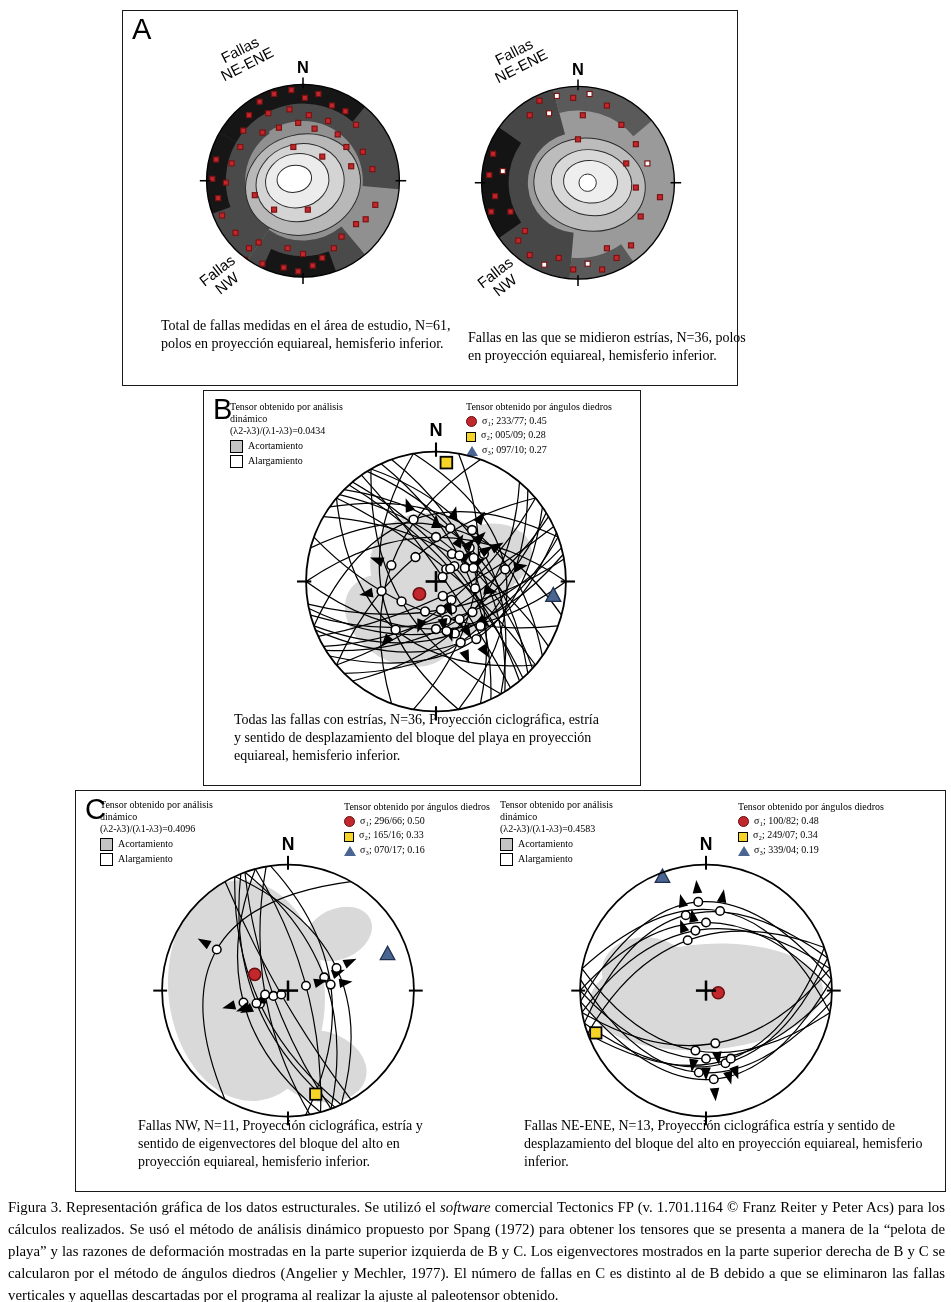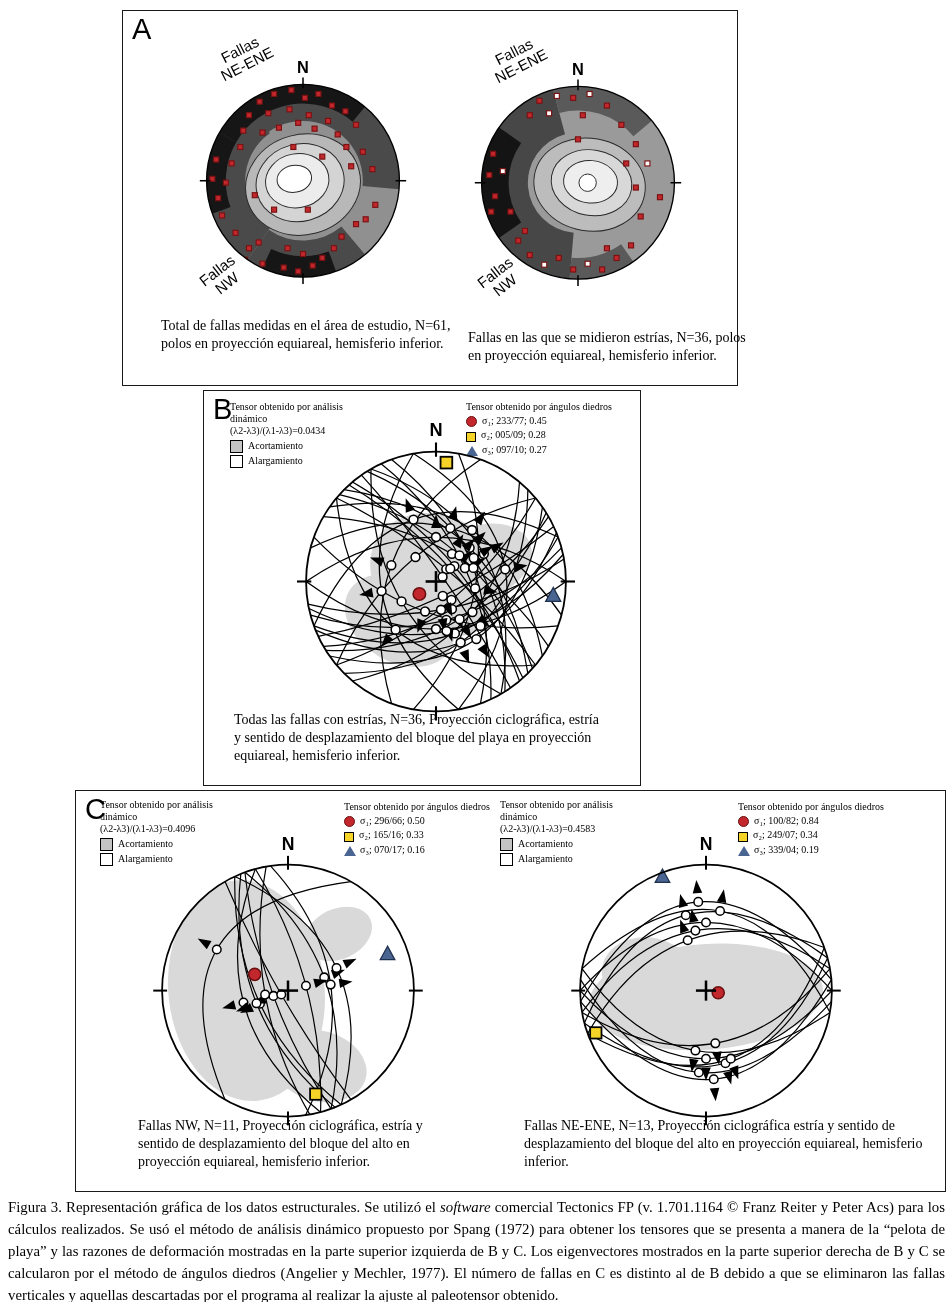--- a/index.html
+++ b/index.html
@@ -442,39 +442,39 @@
         <path d="M 0.7904754957201919 -0.3527095513589708 L 0.7324754957201919 -0.2457095513589708 L 0.848475495720192 -0.2457095513589708 Z" fill="#4a6591" stroke="#20304f" stroke-width="0.01"></path>
         <circle cx="0" cy="0" r="1" fill="none" stroke="#000" stroke-width="0.014"></circle>
         <line x1="0" y1="-0.96" x2="0" y2="-1.07" stroke="#000" stroke-width="0.016"></line>
         <line x1="0.96" y1="-5.878304635907295e-17" x2="1.07" y2="-6.55186037543834e-17" stroke="#000" stroke-width="0.016"></line>
         <line x1="1.175660927181459e-16" y1="0.96" x2="1.310372075087668e-16" y2="1.07" stroke="#000" stroke-width="0.016"></line>
         <line x1="-0.96" y1="1.7634913907721884e-16" x2="-1.07" y2="1.9655581126315019e-16" stroke="#000" stroke-width="0.016"></line>
         <text x="0" y="-1.12" text-anchor="middle" font-size="0.14" font-weight="bold" font-family="&quot;Liberation Sans&quot;,sans-serif" fill="#000">N</text>
         <line x1="-0.08" y1="0" x2="0.08" y2="0" stroke="#000" stroke-width="0.02"></line>
         <line x1="0" y1="-0.08" x2="0" y2="0.08" stroke="#000" stroke-width="0.02"></line>
       </svg>
-    <div class="caption" style="left:62px;top:326px;width:315px;">Fallas NW, N=11, Proyección ciclográfica, estría y sentido de desplazamiento del bloque del alto en proyección equiareal, hemisferio inferior.</div>
+    <div class="caption" style="left:62px;top:326px;width:315px;">Fallas NW, N=11, Proyección ciclográfica, estría y sentido de eigenvectores del bloque del alto en proyección equiareal, hemisferio inferior.</div>
 
     <div class="hdr" style="left:424px;top:8px;width:232px;">
       <div class="hdr-title">Tensor obtenido por análisis dinámico</div>
       <div>(λ2-λ3)/(λ1-λ3)=0.4583</div>
       <div class="legend-row">
         <span class="leg-sq gray"></span>
         <span>Acortamiento</span>
       </div>
       <div class="legend-row">
         <span class="leg-sq white"></span>
         <span>Alargamiento</span>
       </div>
     </div>
     <div class="hdr" style="left:662px;top:10px;width:172px;">
       <div>Tensor obtenido por ángulos diedros</div>
       <div class="legend-row">
         <span class="sig-dot"></span>
-        <span>σ₁; 100/82; 0.84</span>
+        <span>σ₁; 100/82; 0.48</span>
       </div>
       <div class="legend-row">
         <span class="sig-sq"></span>
         <span>σ₂; 249/07; 0.34</span>
       </div>
       <div class="legend-row">
         <span class="sig-tri"></span>
         <span>σ₃; 339/04; 0.19</span>
       </div>
     </div>

